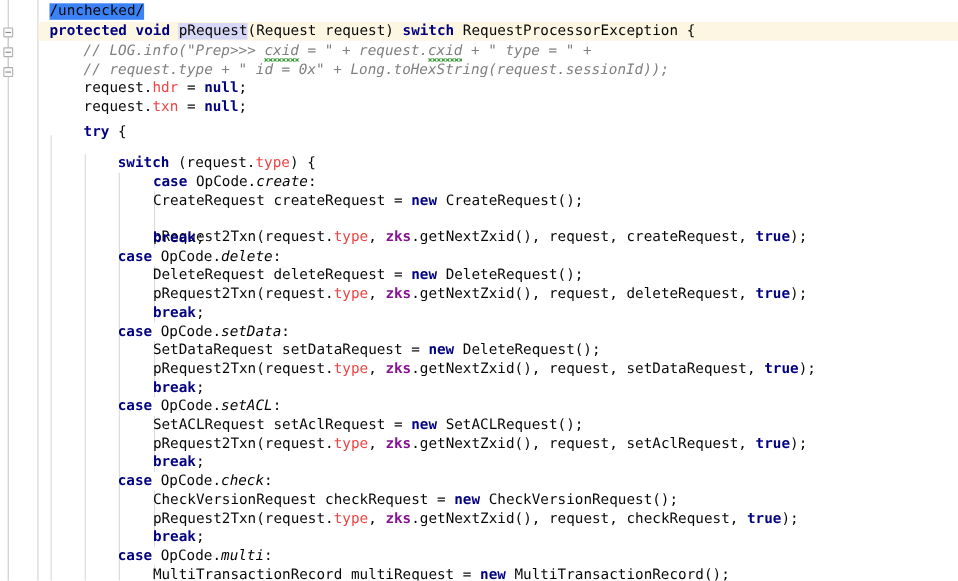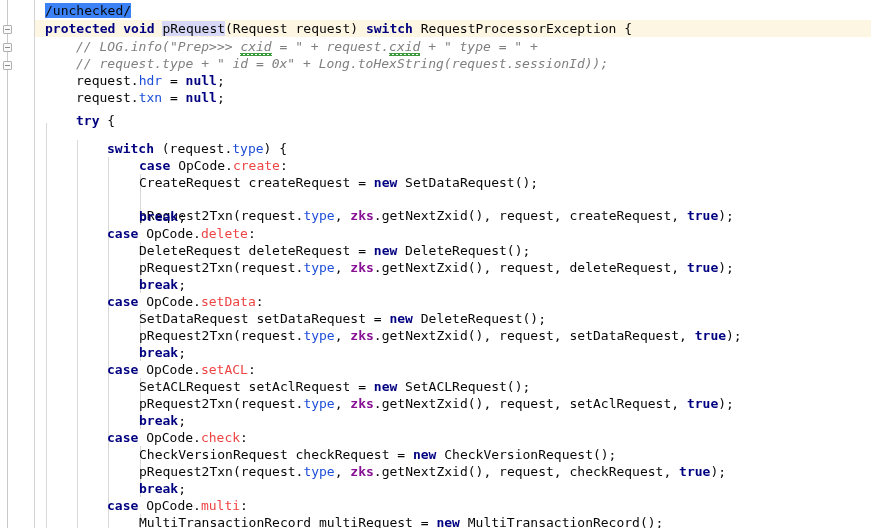--- a/index.html
+++ b/index.html
@@ -89,23 +89,23 @@
     position: absolute;
     left: -35px;
     width: 906px;
     height: 17px;
   }
   .caret-line { background: #fdf6e3; }
 
   
   .kw      { color: #000080; font-weight: bold; }
   .cm      { color: #808080; font-style: italic; }
-  .fld     { color: #1d4ed8; }
+  .fld     { color: #ef4444; }
   .fld-b   { color: #871094; font-weight: bold; }
-  .enum    { color: #ef4444; }
+  .enum    { color: #000000; font-style: italic; }
   .plain   { color: #080808; }
   .hl-green  { background: #3b82f6; }
   .hl-ident  { background: #d7d7f7; }
 
   .squiggle {
     position: relative;
     display: inline-block;
   }
   .squiggle::after {
     content: "";
@@ -154,21 +154,21 @@
         <div class="line-bg caret-line" style="top: 20px;"></div>
         <div class="line" style="top: 20px; padding-left: 10px;"><span class="kw">protected</span><span class="plain"> </span><span class="kw">void</span><span class="plain"> </span><span class="hl-ident plain">pRequest</span><span class="plain">(Request request) </span><span class="kw">switch</span><span class="plain"> RequestProcessorException {</span></div>
         <div class="line" style="top: 38px; padding-left: 41px;"><span class="cm">// LOG.info("Prep&gt;&gt;&gt; </span><span class="cm squiggle">cxid</span><span class="cm"> = " + request.</span><span class="cm squiggle">cxid</span><span class="cm"> + " type = " +</span></div>
         <div class="line" style="top: 55px; padding-left: 41px;"><span class="cm">// request.type + " id = 0x" + Long.toHexString(request.sessionId));</span></div>
         <div class="line" style="top: 72px; padding-left: 41px;"><span class="plain">request.</span><span class="fld">hdr</span><span class="plain"> = </span><span class="kw">null</span><span class="plain">;</span></div>
         <div class="line" style="top: 89px; padding-left: 41px;"><span class="plain">request.</span><span class="fld">txn</span><span class="plain"> = </span><span class="kw">null</span><span class="plain">;</span></div>
         <div class="line" style="top: 106px; padding-left: 41px;"></div>
         <div class="line" style="top: 112px; padding-left: 41px;"><span class="kw">try</span><span class="plain"> {</span></div>
         <div class="line" style="top: 140px; padding-left: 72px;"><span class="kw">switch</span><span class="plain"> (request.</span><span class="fld">type</span><span class="plain">) {</span></div>
         <div class="line" style="top: 157px; padding-left: 104px;"><span class="kw">case</span><span class="plain"> OpCode.</span><span class="enum">create</span><span class="plain">:</span></div>
-        <div class="line" style="top: 174px; padding-left: 104px;"><span class="plain">CreateRequest createRequest = </span><span class="kw">new</span><span class="plain"> SetDataRequest();</span></div>
+        <div class="line" style="top: 174px; padding-left: 104px;"><span class="plain">CreateRequest createRequest = </span><span class="kw">new</span><span class="plain"> CreateRequest();</span></div>
         <div class="line" style="top: 191px; padding-left: 104px; margin-top: 16px;"><span class="plain">pRequest2Txn(request.</span><span class="fld">type</span><span class="plain">, </span><span class="fld-b">zks</span><span class="plain">.getNextZxid(), request, createRequest, </span><span class="kw">true</span><span class="plain">);</span></div>
         <div class="line" style="top: 208px; padding-left: 104px;"><span class="kw">break</span><span class="plain">;</span></div>
         <div class="line" style="top: 225px; padding-left: 72px;"><span class="kw">case</span><span class="plain"> OpCode.</span><span class="enum">delete</span><span class="plain">:</span></div>
         <div class="line" style="top: 242px; padding-left: 104px;"><span class="plain">DeleteRequest deleteRequest = </span><span class="kw">new</span><span class="plain"> DeleteRequest();</span></div>
         <div class="line" style="top: 259px; padding-left: 104px;"><span class="plain">pRequest2Txn(request.</span><span class="fld">type</span><span class="plain">, </span><span class="fld-b">zks</span><span class="plain">.getNextZxid(), request, deleteRequest, </span><span class="kw">true</span><span class="plain">);</span></div>
         <div class="line" style="top: 276px; padding-left: 104px;"><span class="kw">break</span><span class="plain">;</span></div>
         <div class="line" style="top: 293px; padding-left: 72px; text-align: center;"><span class="kw">case</span><span class="plain"> OpCode.</span><span class="enum">setData</span><span class="plain">:</span></div>
         <div class="line" style="top: 310px; padding-left: 104px;"><span class="plain">SetDataRequest setDataRequest = </span><span class="kw">new</span><span class="plain"> DeleteRequest();</span></div>
         <div class="line" style="top: 327px; padding-left: 104px;"><span class="plain">pRequest2Txn(request.</span><span class="fld">type</span><span class="plain">, </span><span class="fld-b">zks</span><span class="plain">.getNextZxid(), request, setDataRequest, </span><span class="kw">true</span><span class="plain">);</span></div>
         <div class="line" style="top: 344px; padding-left: 104px;"><span class="kw">break</span><span class="plain">;</span></div>

